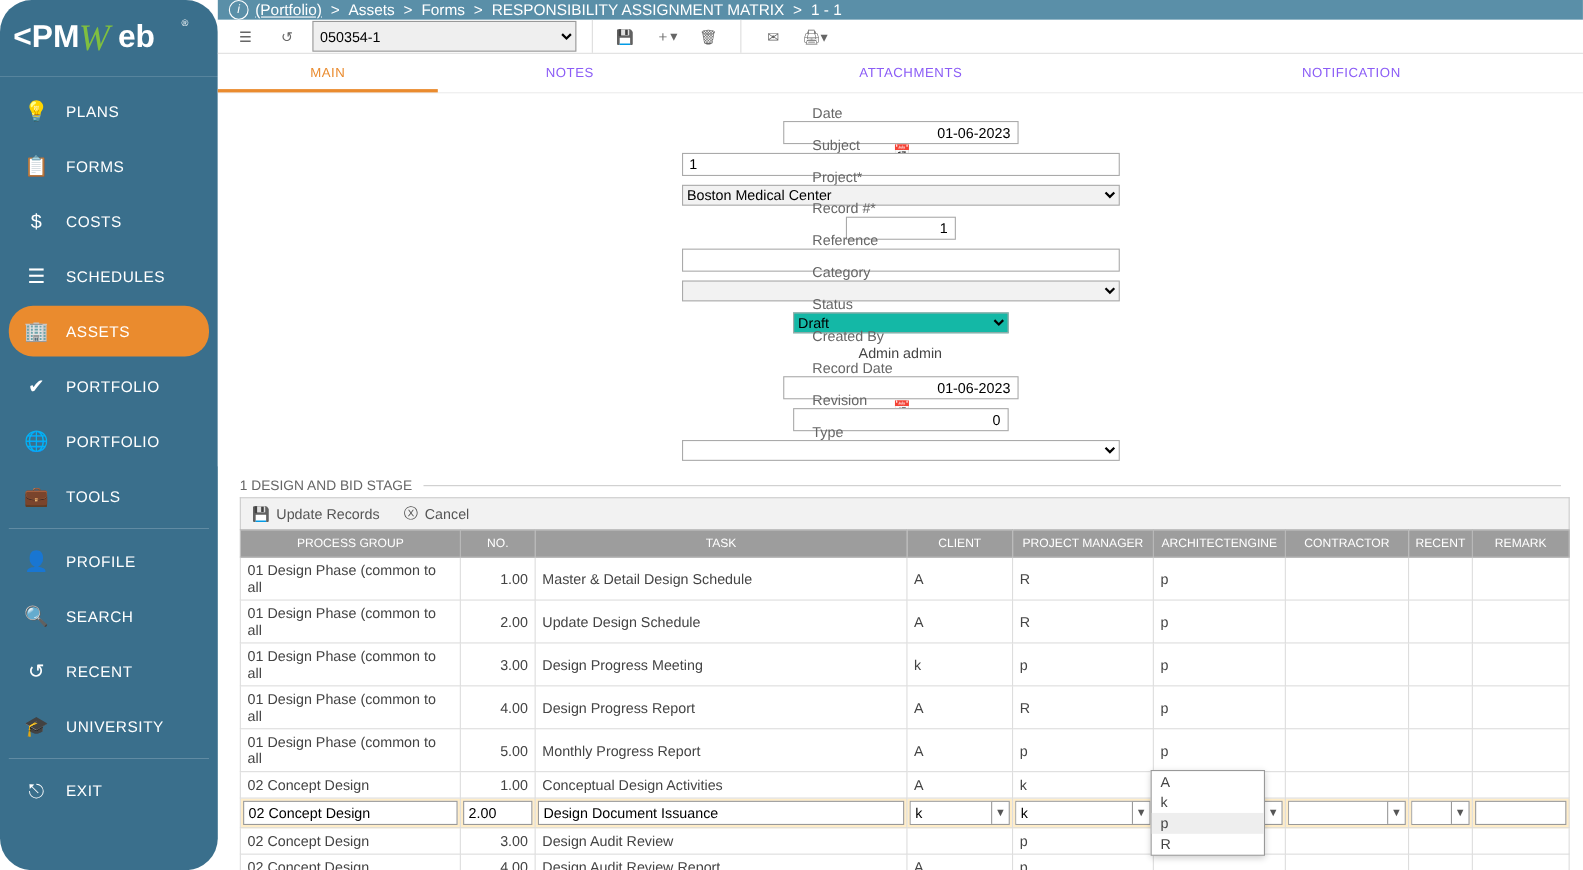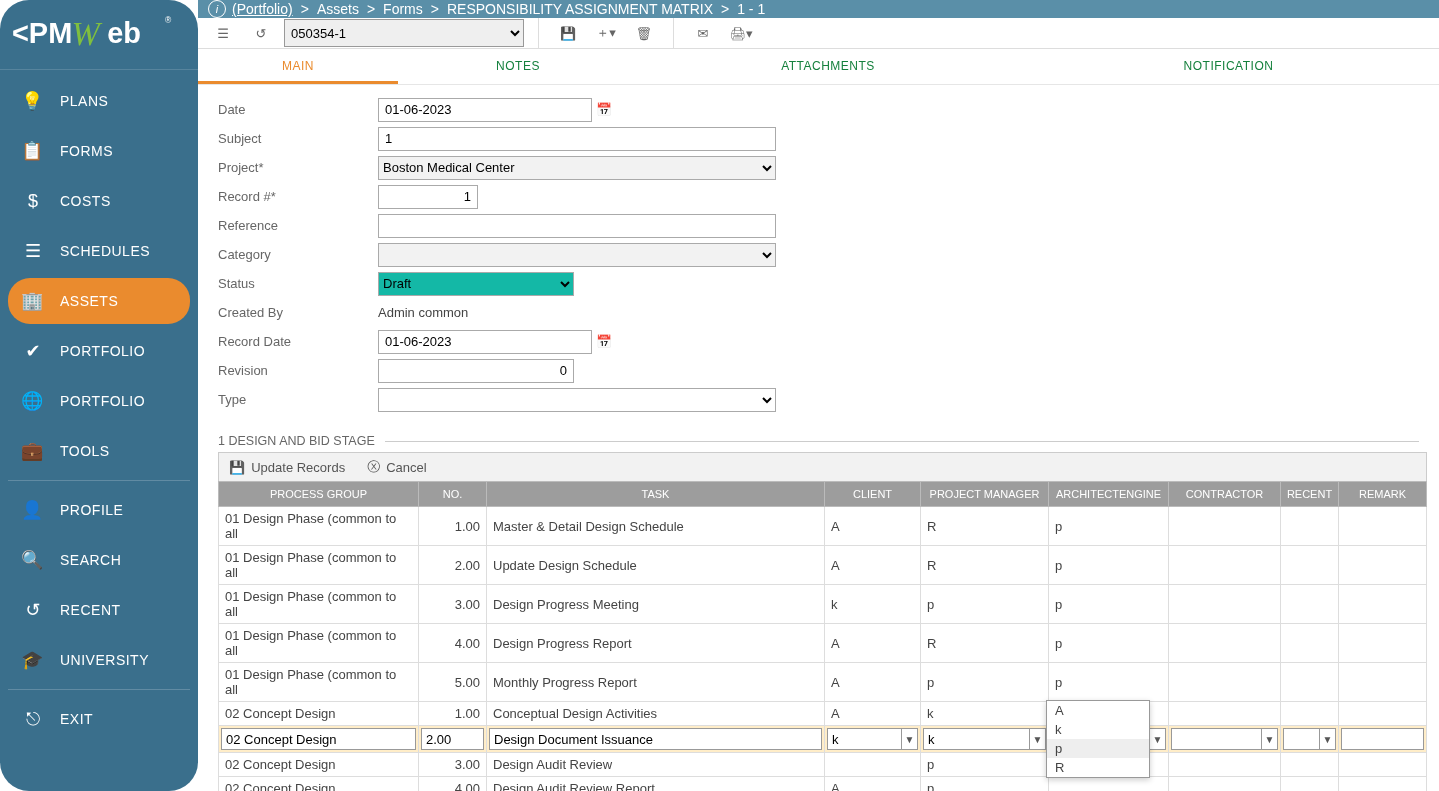--- a/index.html
+++ b/index.html
@@ -23,32 +23,32 @@
 .breadcrumb-bar .bc-info { width:18px;height:18px;border:1.5px solid #fff;border-radius:50%;display:flex;align-items:center;justify-content:center;font-size:11px;font-style:italic; }
 .breadcrumb-bar .bc-link { text-decoration: underline; cursor:pointer; }
 .breadcrumb-bar .bc-sep { margin: 0 2px; }
 
 .toolbar { background: #fff; border-bottom: 1px solid #ddd; height: 48px; display:flex; align-items:center; padding: 0 10px; gap: 8px; }
 .toolbar .tb-btn { width: 30px; height: 30px; display:flex;align-items:center;justify-content:center; color:#666; cursor:pointer; }
 .toolbar .tb-sep { width:1px; height:30px; background:#ddd; margin: 0 6px; }
 .toolbar select.rec-sel { height: 28px; width: 240px; border:1px solid #999; font-size:13px; padding:2px; }
 
 .tabs { display:flex; background:#fff; height: 36px; border-bottom:1px solid #e6e6e6; }
-.tab { flex: 0 0 auto; padding: 10px 24px; cursor:pointer; color:#15803d; font-size:12px; letter-spacing:0.5px; }
+.tab { flex: 0 0 auto; padding: 10px 24px; cursor:pointer; color:#8b5cf6; font-size:12px; letter-spacing:0.5px; }
 .tab:nth-child(1){ width: 200px; text-align:center;}
 .tab:nth-child(2){ width: 240px; text-align:center;}
 .tab:nth-child(3){ width: 380px; text-align:center;}
 .tab:nth-child(4){ flex:1; text-align:center;}
 .tab.active { color: #ea8b2e; border-bottom: 3px solid #ea8b2e; }
 
 .form-area { padding: 10px 20px; background:#fff; }
-.frow { display:flex; align-items:center; height: 29px; }
+.frow { display:flex; align-items:center; height: 29px; flex-direction: column; }
 .flabel { width: 160px; color:#666; font-size:13px; }
 .finput { border:1px solid #aaa; height:24px; padding:2px 6px; font-size:13px; }
-.finput.date { width: 214px; text-align:left; }
+.finput.date { width: 214px; text-align:right; }
 .finput.wide { width: 398px; }
 .finput.num { width: 100px; text-align:right;}
 .finput.short { width: 196px; text-align:right;}
 .fselect { border:1px solid #aaa; height:24px; font-size:13px; background:#f2f2f2; }
 .fselect.wide { width: 398px; }
 .fselect.med { width: 196px; }
 .cal-icon { margin-left:4px; color:#999; cursor:pointer;}
 .fval { font-size:13px; }
 
 .section-title { display:flex; align-items:center; gap: 10px; padding: 10px 20px 4px; color:#666; font-size:12.5px;}
@@ -213,21 +213,21 @@
       <div class="frow">
           <div class="flabel">Category</div>
           <select class="fselect wide"><option></option></select>
         </div>
       <div class="frow">
           <div class="flabel">Status</div>
           <select class="fselect med" style="background:#14b8a6"><option>Draft</option></select>
         </div>
       <div class="frow">
           <div class="flabel">Created By</div>
-          <span class="fval">Admin common</span>
+          <span class="fval">Admin admin</span>
         </div>
       <div class="frow">
           <div class="flabel">Record Date</div>
           <input class="finput date" value="01-06-2023" style="">
           <span class="cal-icon">📅</span>
         </div>
       <div class="frow">
           <div class="flabel">Revision</div>
           <input class="finput short" value="0" style="">
         </div>

